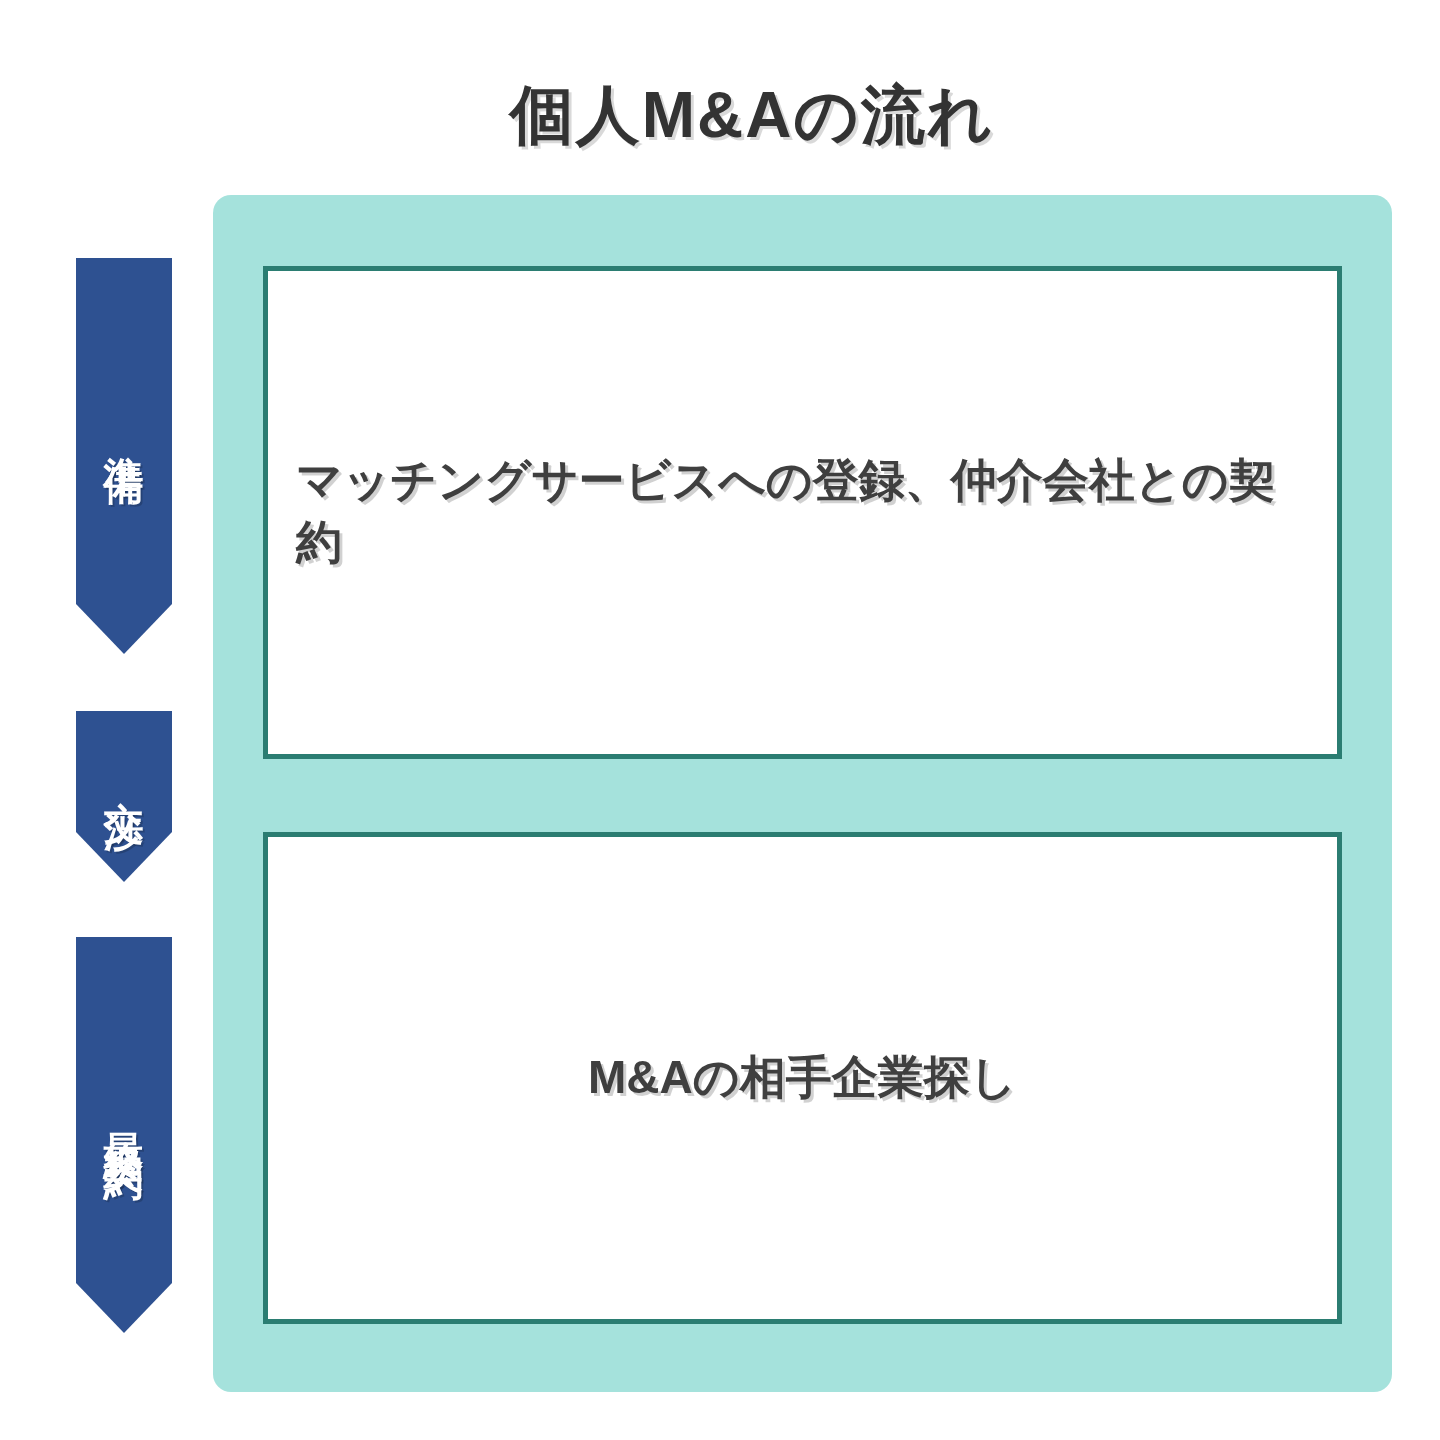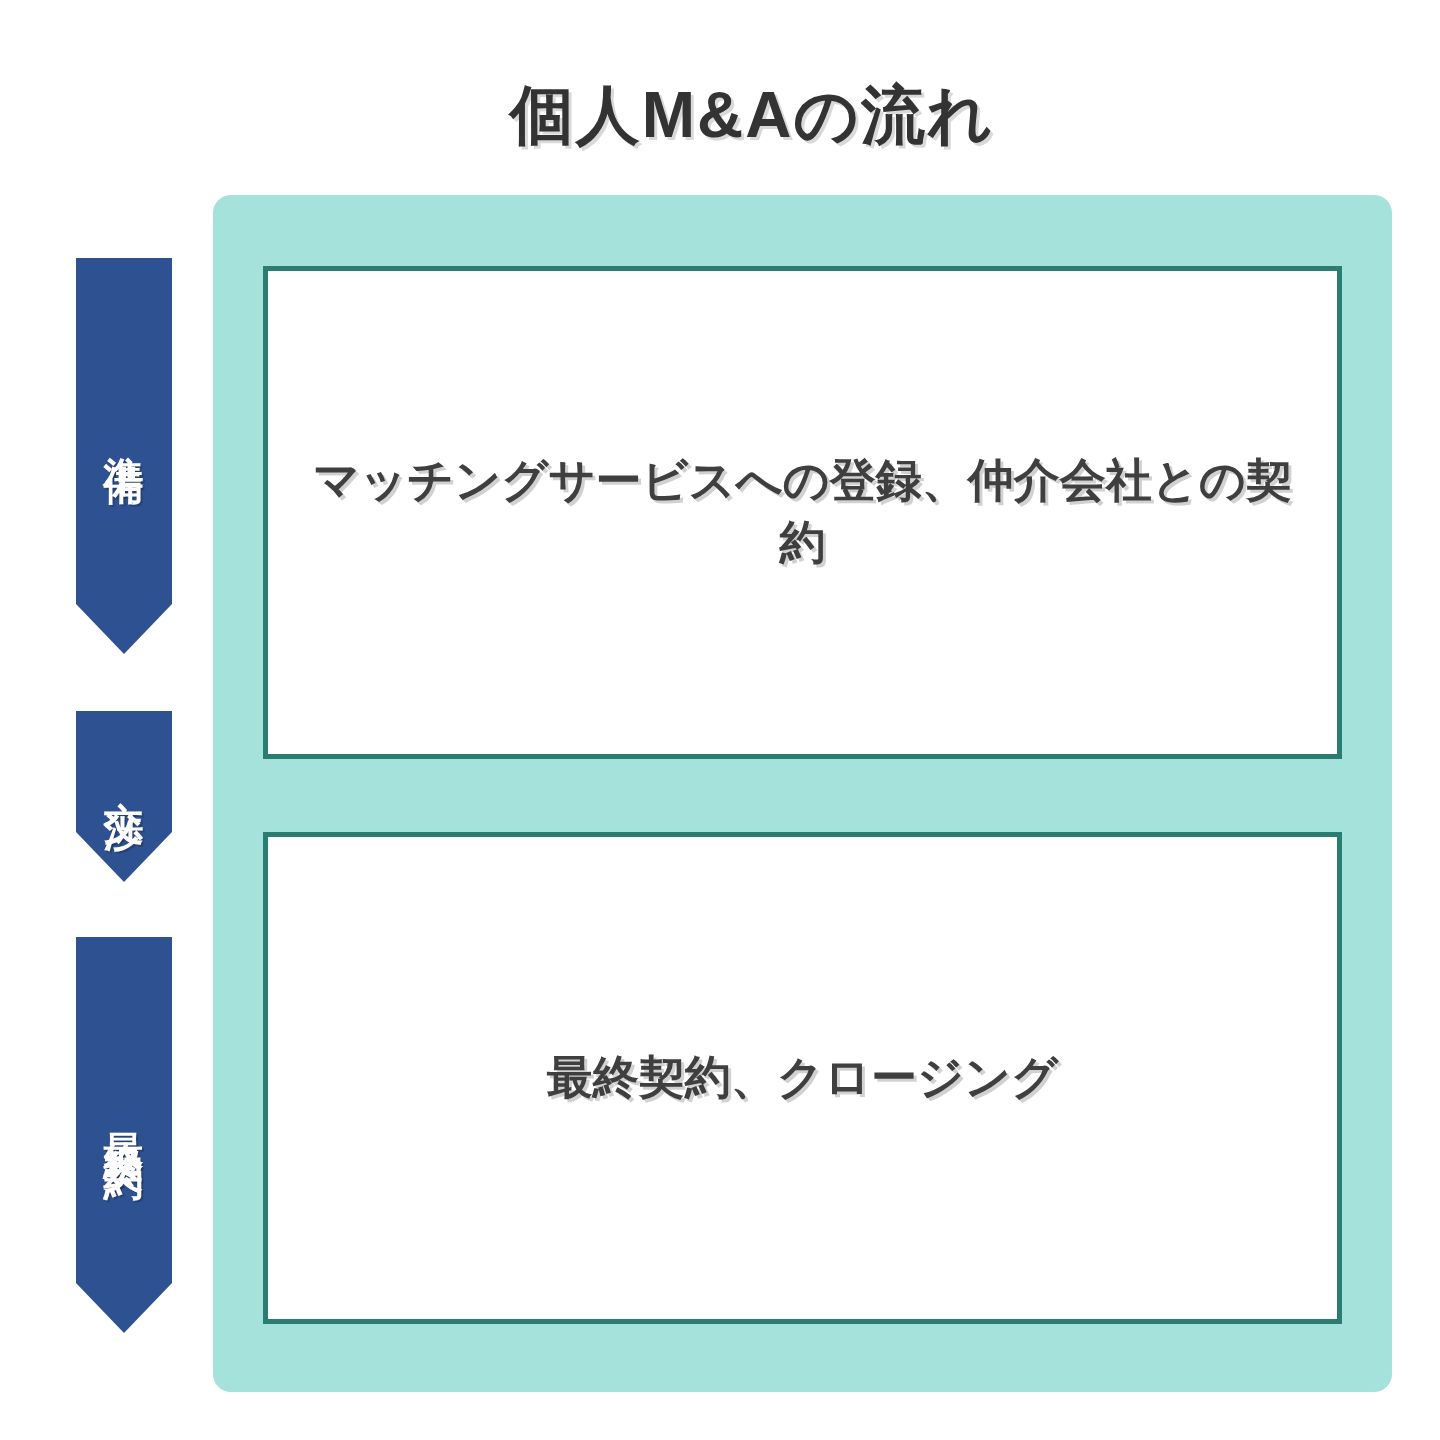--- a/index.html
+++ b/index.html
@@ -36,21 +36,20 @@
     padding: 63px 42px 60px 42px;
     gap: 57px;
   }
   .step-box {
     flex: 1;
     background: #ffffff;
     border: 5px solid #2b7d72;
     display: flex;
     align-items: center;
     justify-content: center;
-    text-align: center;
     font-size: 46px;
     font-weight: 800;
     color: #3f3f3f;
     text-shadow: 3px 3px 0 rgba(0,0,0,0.18);
     padding: 0 20px;
   }
   .arrow {
     position: absolute;
     left: 44px;
     width: 96px;
@@ -90,17 +89,17 @@
   </div>
   <div class="arrow arrow-3">
     <span class="arrow-label">最終契約</span>
   </div>
 
   <div class="panel">
     <div class="step-box">
       <span>マッチングサービスへの登録、仲介会社との契約</span>
     </div>
     <div class="step-box">
-      <span>最終契約、クロージング</span>
+      <span>M&amp;Aの相手企業探し</span>
     </div>
   </div>
 
 </div>
 
 </body></html>

